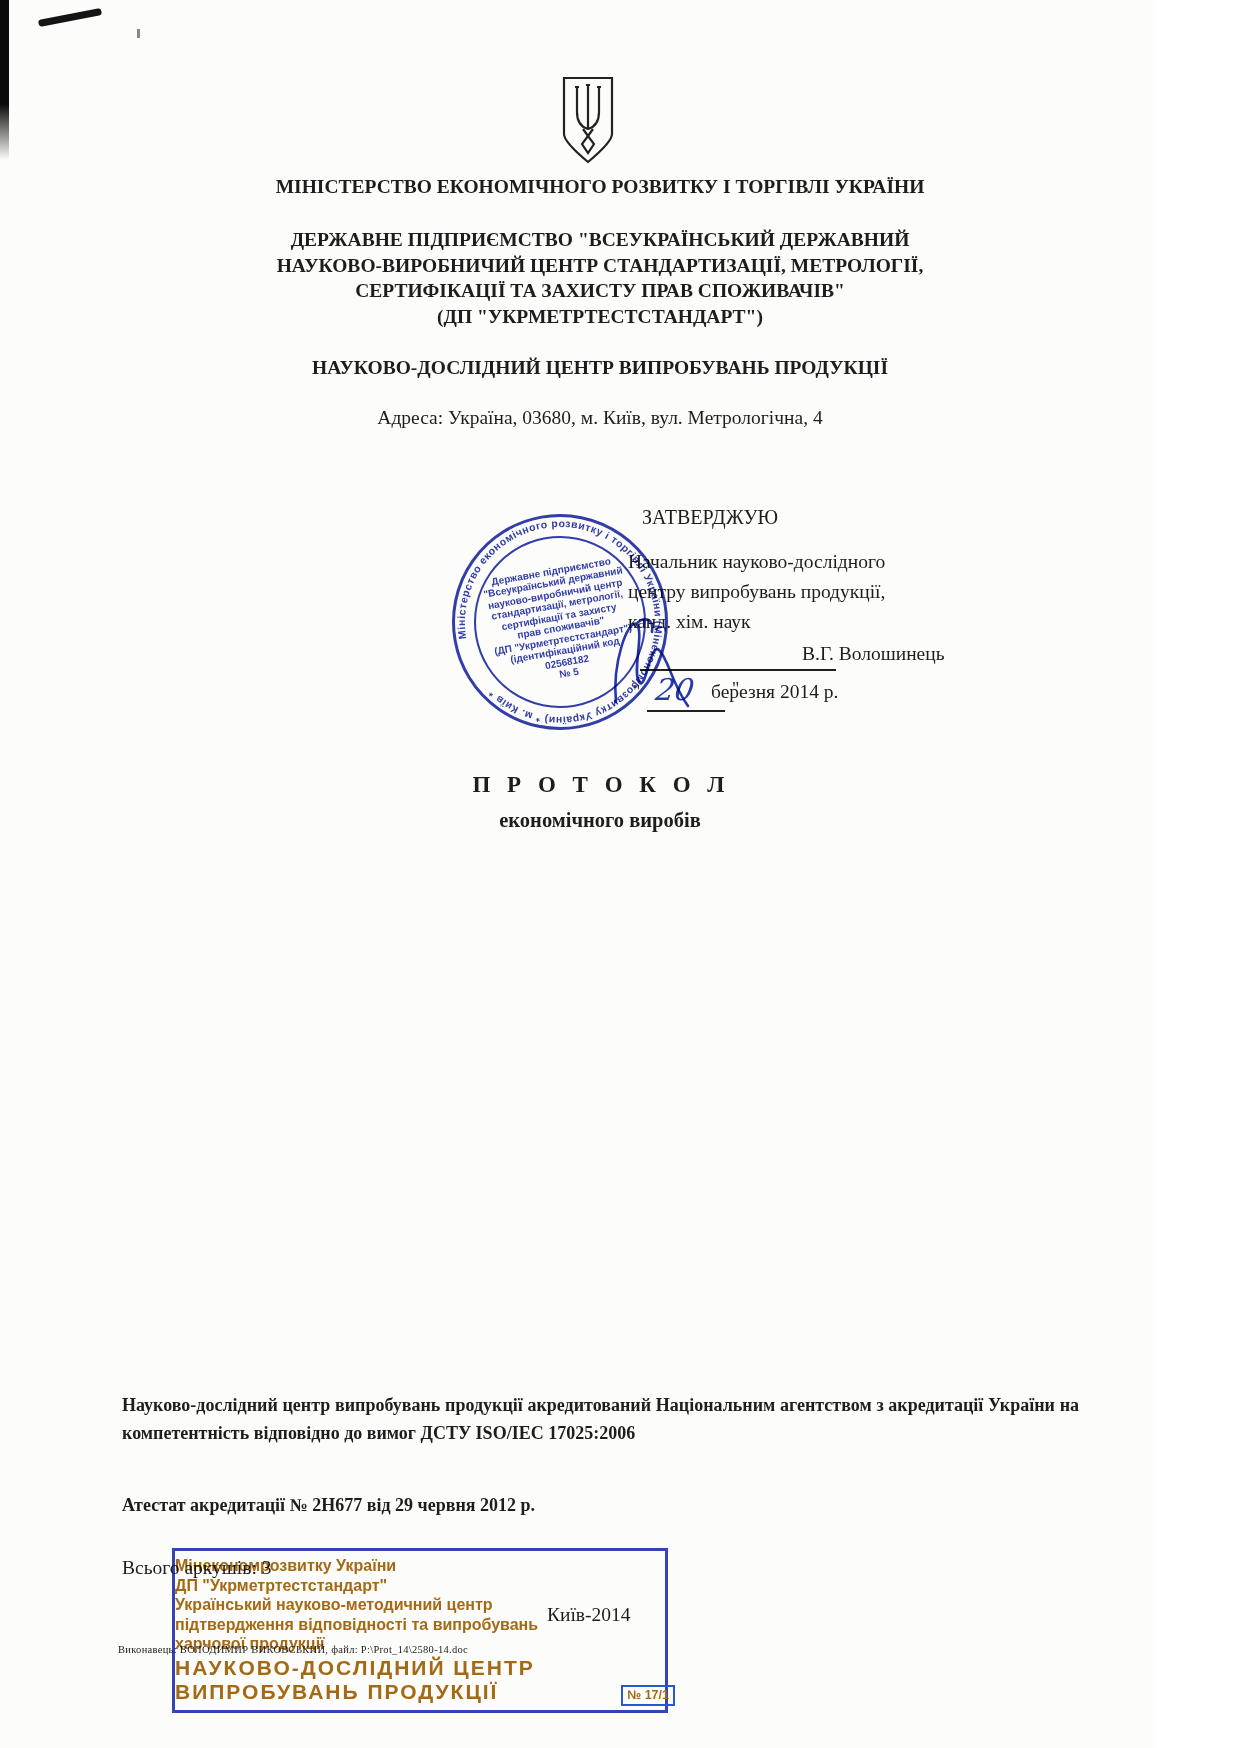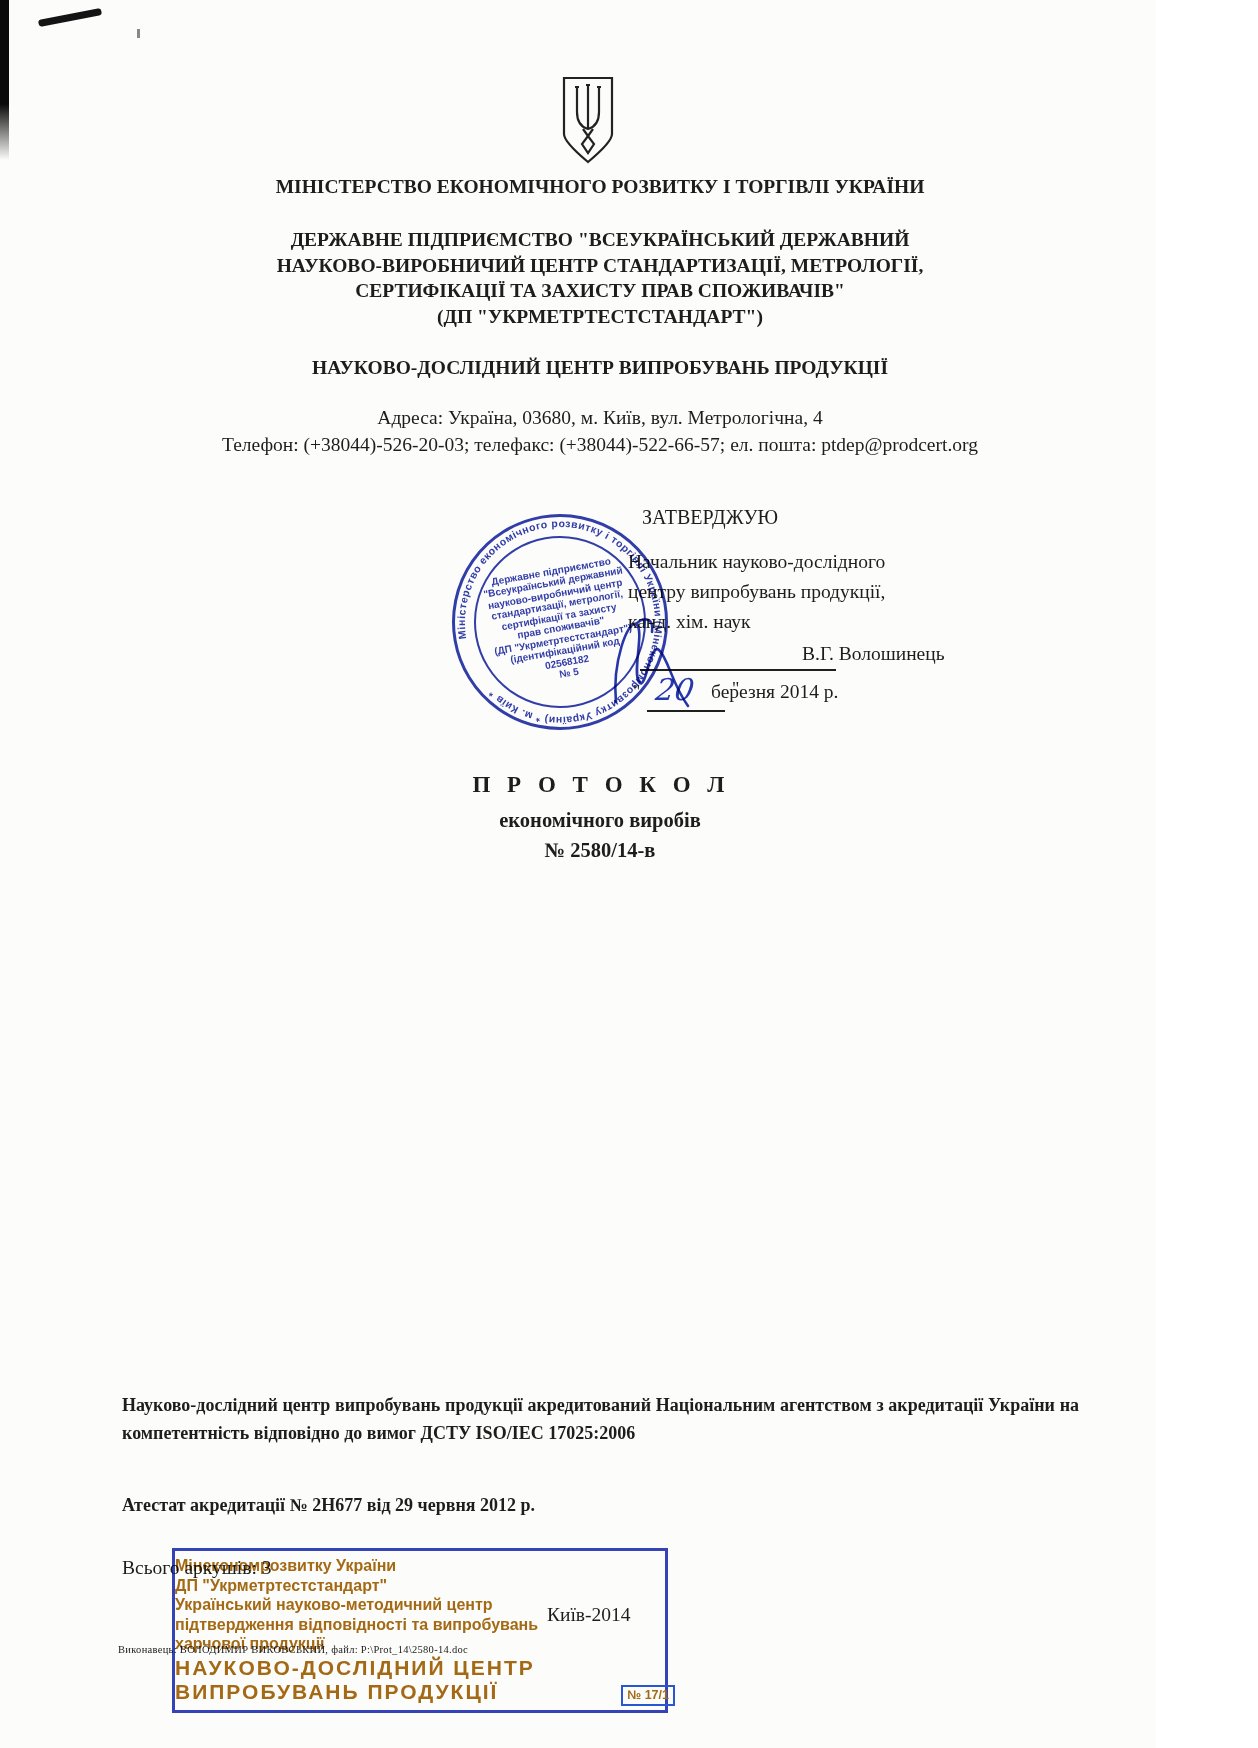--- a/index.html
+++ b/index.html
@@ -94,21 +94,20 @@
     <path d="M19,13 H23 M41,13 H45 M30,11 H34"></path>
   </svg>
 
   <div class="centered ministry">МІНІСТЕРСТВО ЕКОНОМІЧНОГО РОЗВИТКУ І ТОРГІВЛІ УКРАЇНИ</div>
   <div class="centered enterprise preline">ДЕРЖАВНЕ ПІДПРИЄМСТВО "ВСЕУКРАЇНСЬКИЙ ДЕРЖАВНИЙ
 НАУКОВО-ВИРОБНИЧИЙ ЦЕНТР СТАНДАРТИЗАЦІЇ, МЕТРОЛОГІЇ,
 СЕРТИФІКАЦІЇ ТА ЗАХИСТУ ПРАВ СПОЖИВАЧІВ"
 (ДП "УКРМЕТРТЕСТСТАНДАРТ")</div>
   <div class="centered center-name">НАУКОВО-ДОСЛІДНИЙ ЦЕНТР ВИПРОБУВАНЬ ПРОДУКЦІЇ</div>
   <div class="centered address-line">Адреса: Україна, 03680, м. Київ, вул. Метрологічна, 4</div>
-  <div class="centered contacts">Телефон: (+38044)-526-20-03; телефакс: (+38044)-522-66-57; ел. пошта: ptdep@prodcert.org</div>
 
   <div class="abs approve-label">ЗАТВЕРДЖУЮ</div>
   <div class="abs approver-title preline">Начальник науково-дослідного
 центру випробувань продукції,
 канд. хім. наук</div>
   <div class="abs name-underline"></div>
   <div class="abs approver-name">В.Г. Волошинець</div>
   <div class="abs open-quote">"</div>
   <div class="abs day-underline"></div>
   <div class="abs hand-day">20</div>
@@ -136,21 +135,20 @@
 № 5</div>
   </div>
 
   <svg class="abs signature-svg" width="130" height="110" viewBox="0 0 130 110" fill="none" stroke="#2737ae" stroke-width="2.6" stroke-linecap="round">
     <path d="M8,92 C4,52 20,10 28,14 C37,19 24,62 31,72 C38,82 42,32 51,40 C60,48 64,74 80,96"></path>
     <path d="M28,14 C36,6 46,8 44,22"></path>
   </svg>
 
   <div class="centered protocol-title">П Р О Т О К О Л</div>
   <div class="centered protocol-subtitle">економічного виробів</div>
-  <div class="centered protocol-number">№ 2580/14-в</div>
 
   <div class="abs accreditation">Науково-дослідний центр випробувань продукції акредитований Національним агентством з акредитації України на компетентність відповідно до вимог ДСТУ ISO/IEC 17025:2006</div>
   <div class="abs certificate">Атестат акредитації № 2Н677 від 29 червня 2012 р.</div>
   <div class="abs sheets">Всього аркушів: 3</div>
   <div class="abs city-year">Київ-2014</div>
   <div class="abs executor">Виконавець: ВОЛОДИМИР ВИКОВСЬКИЙ, файл: P:\Prot_14\2580-14.doc</div>
 
   <div class="abs bottom-stamp">
     <div class="bs-lines preline">Мінекономрозвитку України
 ДП "Укрметртестстандарт"

